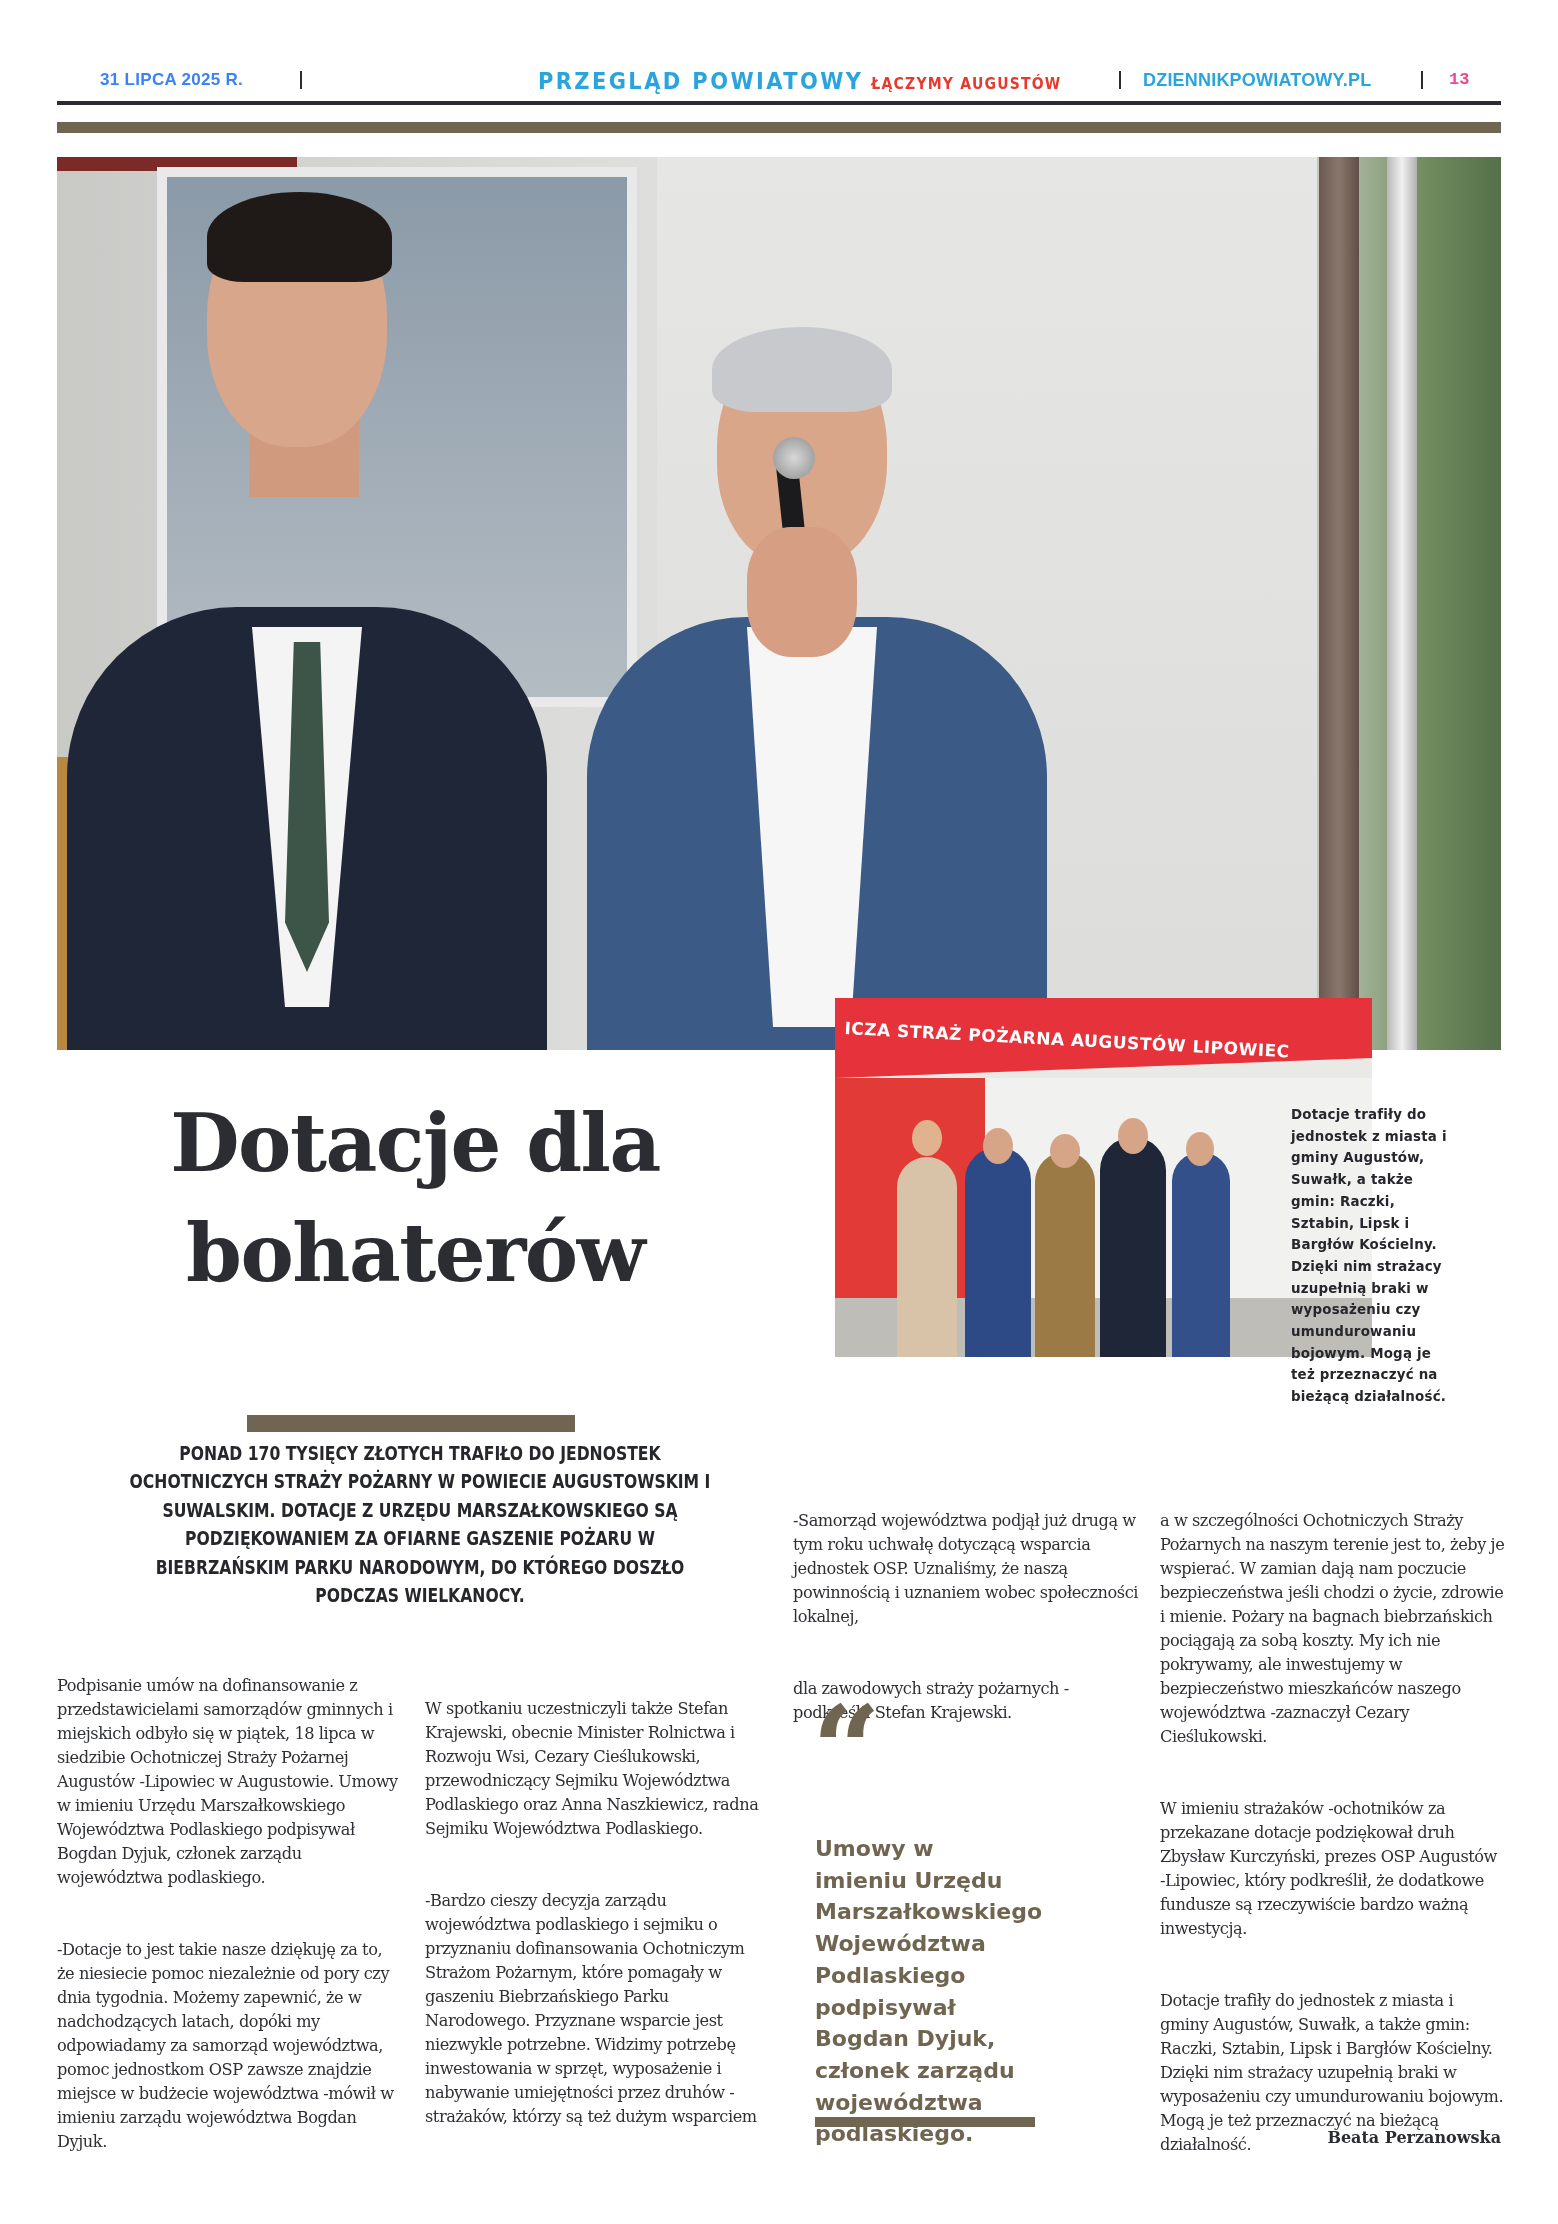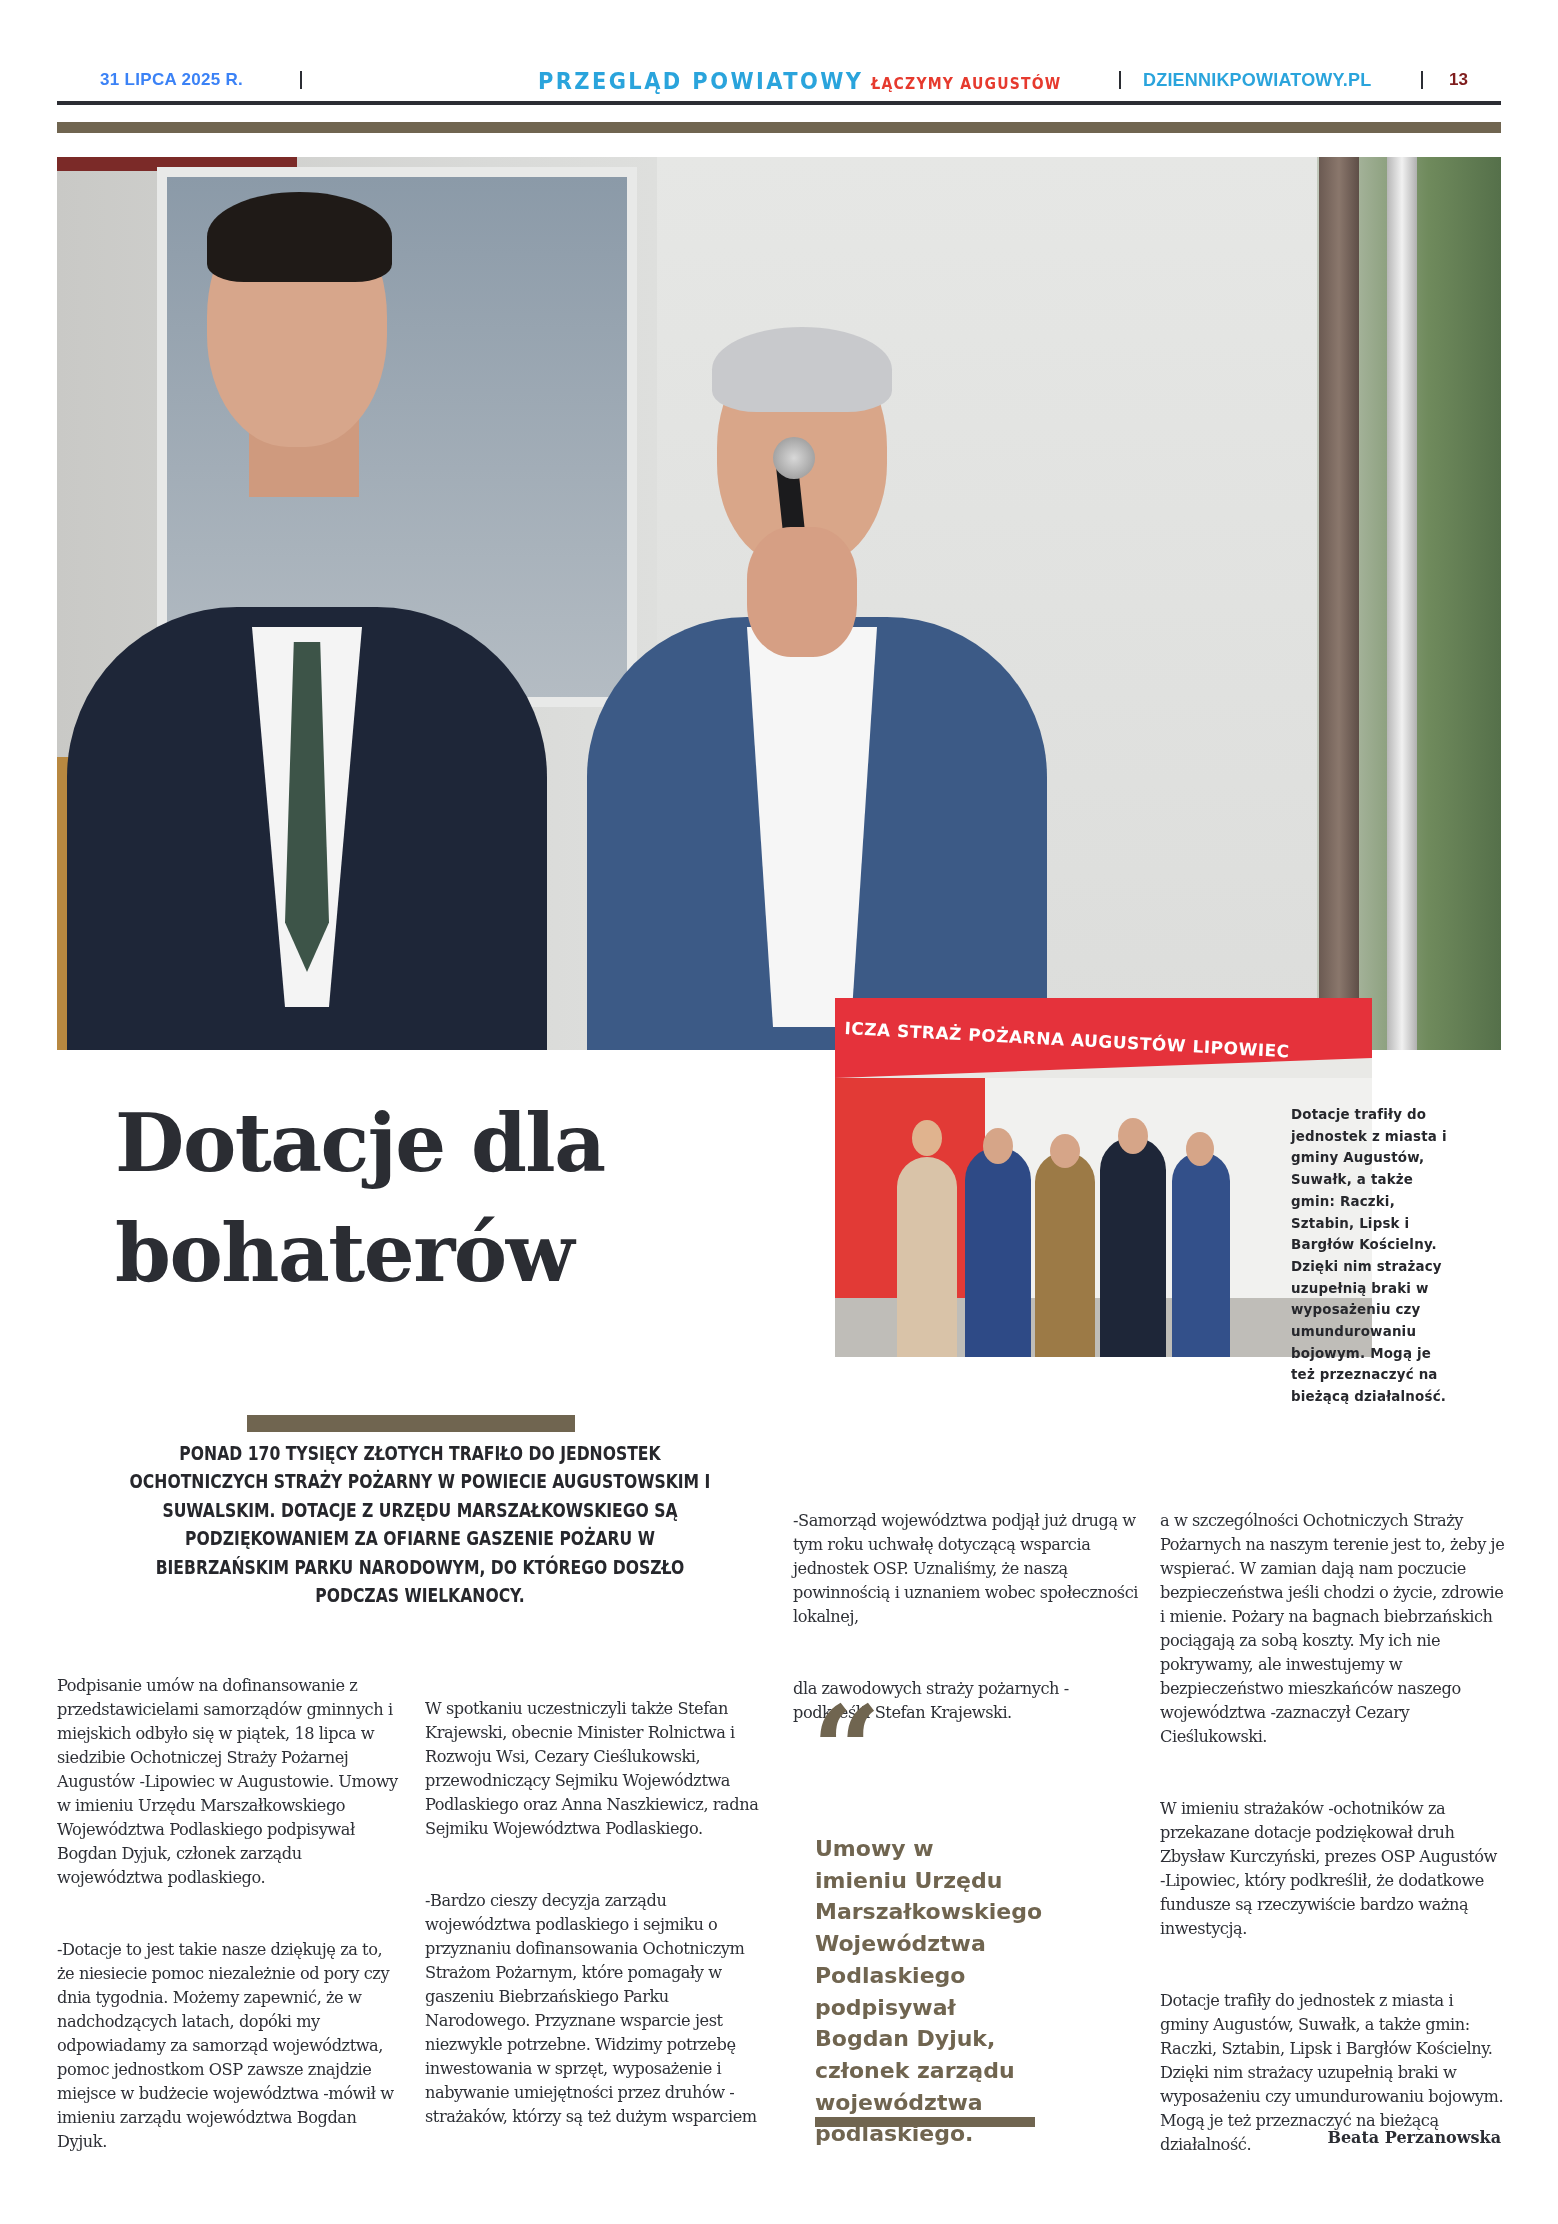--- a/index.html
+++ b/index.html
@@ -5,21 +5,21 @@
   html, body { margin: 0; padding: 0; background: #ffffff; }
   body { width: 1558px; height: 2224px; position: relative; overflow: hidden; color: #2b2d33; }
   .abs { position: absolute; }
 
   
   .hdr-date { left: 100px; top: 70px; font-family: "Liberation Sans", sans-serif; font-weight: bold; font-size: 17px; letter-spacing: 0.3px; color: #3b82f6; }
   .hdr-sep { width: 2px; height: 18px; background: #2b2d33; }
   .hdr-brand { left: 538px; top: 68px; font-family: "DejaVu Sans", sans-serif; font-weight: bold; font-size: 21px; letter-spacing: 2.4px; color: #2aa4dc; transform: scaleY(1.12); transform-origin: left top; white-space: nowrap; }
   .hdr-tag { font-size: 14px; letter-spacing: 1.2px; color: #e63a2e; margin-left: 8px; }
   .hdr-site { left: 1143px; top: 70px; font-family: "Liberation Sans", sans-serif; font-weight: bold; font-size: 18px; color: #2aa4dc; letter-spacing: 0.2px; }
-  .hdr-page { left: 1449px; top: 70px; font-family: Liberation Sans, sans-serif; font-weight: bold; font-size: 17px; color: #7f1d1d; }
+  .hdr-page { left: 1449px; top: 70px; font-family: Liberation Mono, monospace; font-weight: bold; font-size: 17px; color: #ec4899; }
   .rule-dark { left: 57px; top: 101px; width: 1444px; height: 4px; background: #2b2d33; }
   .rule-brown { left: 57px; top: 122px; width: 1444px; height: 11px; background: #706550; }
 
   
   .photo-main { left: 57px; top: 157px; width: 1444px; height: 893px; overflow: hidden;
     background: linear-gradient(90deg, #c9c9c6 0%, #d9dad8 30%, #e4e5e3 55%, #dadbd8 85%, #6f8a5c 95%, #55704a 100%); }
   .pm-wall { left: 520px; top: 0; width: 760px; height: 893px; background: linear-gradient(180deg, #e6e7e5, #dcdddb); }
   .pm-window { left: 100px; top: 10px; width: 460px; height: 520px; background: linear-gradient(180deg,#8b9aa8,#b4bcc3); border: 10px solid #e8e9e8; }
   .pm-pipe { left: 1262px; top: 0; width: 40px; height: 893px; background: linear-gradient(90deg,#6b5a52,#8a776c,#5e4e47); }
   .pm-pole { left: 1330px; top: 0; width: 30px; height: 893px; background: linear-gradient(90deg,#b7b7b7,#f1f1f1,#b0b0b0); }
@@ -44,21 +44,21 @@
   .ps-awning { left: 0; top: 0; width: 537px; height: 80px; background: #e5323b; clip-path: polygon(0 0,100% 0,100% 75%,0 100%); }
   .ps-awning-text { left: 10px; top: 20px; font-family: "DejaVu Sans", sans-serif; font-weight: bold; font-size: 17px; color: #ffffff; transform: rotate(3deg); transform-origin: left top; white-space: nowrap; letter-spacing: 0.5px; }
   .ps-wall-red { left: 0; top: 80px; width: 150px; height: 279px; background: #e23a36; }
   .ps-floor { left: 0; top: 300px; width: 537px; height: 59px; background: #bfbdb8; }
   .ps-fig { bottom: 0; border-radius: 40px 40px 0 0; }
   .ps-head { border-radius: 50%; background: #d6a588; }
 
   .caption { left: 1291px; top: 1104px; width: 160px; font-family: "DejaVu Sans", sans-serif; font-weight: bold; font-size: 13.4px; line-height: 21.7px; color: #26272c; letter-spacing: 0.2px; }
 
   
-  .title { left: 115px; top: 1088px; width: 600px; font-family: "DejaVu Serif", serif; font-weight: bold; font-size: 80px; line-height: 110px; letter-spacing: -1.5px; color: #2b2d33; }
+  .title { left: 115px; top: 1088px; width: 600px; text-align: center; font-family: "DejaVu Serif", serif; font-weight: bold; font-size: 80px; line-height: 110px; letter-spacing: -1.5px; color: #2b2d33; }
   .title-bar { left: 247px; top: 1415px; width: 328px; height: 17px; background: #706550; }
 
   .lead { left: 70px; top: 1440px; width: 700px; text-align: center; font-family: "DejaVu Sans", sans-serif; font-weight: bold; font-size: 18.6px; line-height: 28.4px; color: #26272c; transform: scaleX(0.84); transform-origin: center top; }
 
   
   .col { font-family: "DejaVu Serif", serif; font-size: 16.2px; line-height: 24px; color: #2e3036; letter-spacing: -0.45px; white-space: pre-line; }
   .col p { margin: 0 0 24px 0; }
   .col1 { left: 57px; top: 1650px; width: 345px; }
   .col2 { left: 425px; top: 1673px; width: 345px; }
   .col3 { left: 793px; top: 1485px; width: 345px; }

